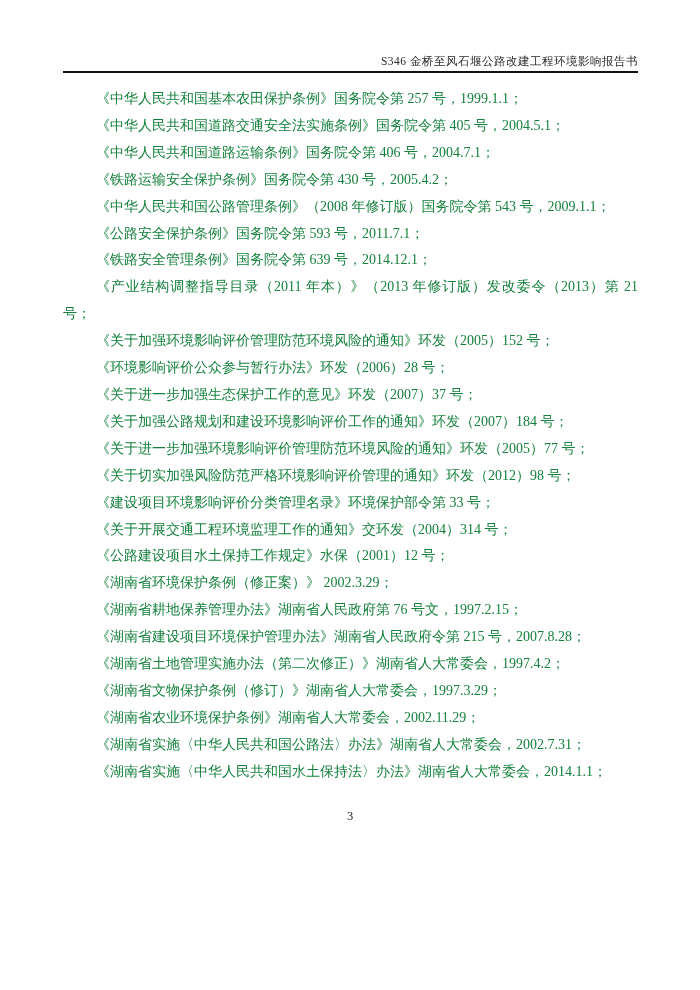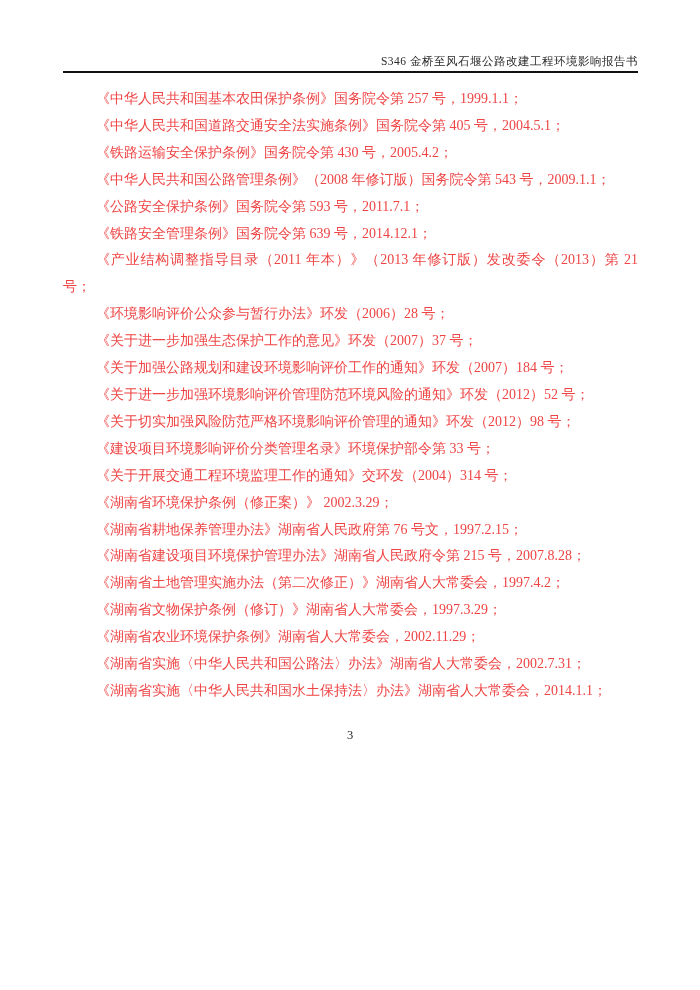--- a/index.html
+++ b/index.html
@@ -32,21 +32,21 @@
   .header-rule {
     margin: 3px 62px 0 63px;
     height: 2px;
     background: #111111;
   }
   .doc-body {
     padding: 13px 62px 0 63px;
     font-size: 14px;
     line-height: 26.9px;
     text-align: justify;
-    color: #ef4444;
+    color: #15803d;
   }
   .doc-body p.para {
     margin: 0;
     padding: 0;
     text-indent: 2.35em;
   }
   .page-footer {
     margin-top: 20px;
     text-align: center;
   }
@@ -62,32 +62,35 @@
 
   <div class="page-header">
     <span class="header-title">S346 金桥至风石堰公路改建工程环境影响报告书</span>
   </div>
 
   <div class="header-rule"></div>
 
   <div class="doc-body">
       <p class="para">《中华人民共和国基本农田保护条例》国务院令第 257 号，1999.1.1；</p>
       <p class="para">《中华人民共和国道路交通安全法实施条例》国务院令第 405 号，2004.5.1；</p>
+      <p class="para">《中华人民共和国道路运输条例》国务院令第 406 号，2004.7.1；</p>
       <p class="para">《铁路运输安全保护条例》国务院令第 430 号，2005.4.2；</p>
       <p class="para">《中华人民共和国公路管理条例》（2008 年修订版）国务院令第 543 号，2009.1.1；</p>
       <p class="para">《公路安全保护条例》国务院令第 593 号，2011.7.1；</p>
       <p class="para">《铁路安全管理条例》国务院令第 639 号，2014.12.1；</p>
       <p class="para">《产业结构调整指导目录（2011 年本）》（2013 年修订版）发改委令（2013）第 21 号；</p>
+      <p class="para">《关于加强环境影响评价管理防范环境风险的通知》环发（2005）152 号；</p>
       <p class="para">《环境影响评价公众参与暂行办法》环发（2006）28 号；</p>
       <p class="para">《关于进一步加强生态保护工作的意见》环发（2007）37 号；</p>
       <p class="para">《关于加强公路规划和建设环境影响评价工作的通知》环发（2007）184 号；</p>
-      <p class="para">《关于进一步加强环境影响评价管理防范环境风险的通知》环发（2012）52 号；</p>
+      <p class="para">《关于进一步加强环境影响评价管理防范环境风险的通知》环发（2005）77 号；</p>
       <p class="para">《关于切实加强风险防范严格环境影响评价管理的通知》环发（2012）98 号；</p>
       <p class="para">《建设项目环境影响评价分类管理名录》环境保护部令第 33 号；</p>
       <p class="para">《关于开展交通工程环境监理工作的通知》交环发（2004）314 号；</p>
+      <p class="para">《公路建设项目水土保持工作规定》水保（2001）12 号；</p>
       <p class="para">《湖南省环境保护条例（修正案）》 2002.3.29；</p>
       <p class="para">《湖南省耕地保养管理办法》湖南省人民政府第 76 号文，1997.2.15；</p>
       <p class="para">《湖南省建设项目环境保护管理办法》湖南省人民政府令第 215 号，2007.8.28；</p>
       <p class="para">《湖南省土地管理实施办法（第二次修正）》湖南省人大常委会，1997.4.2；</p>
       <p class="para">《湖南省文物保护条例（修订）》湖南省人大常委会，1997.3.29；</p>
       <p class="para">《湖南省农业环境保护条例》湖南省人大常委会，2002.11.29；</p>
       <p class="para">《湖南省实施〈中华人民共和国公路法〉办法》湖南省人大常委会，2002.7.31；</p>
       <p class="para">《湖南省实施〈中华人民共和国水土保持法〉办法》湖南省人大常委会，2014.1.1；</p>
     </div>
 

